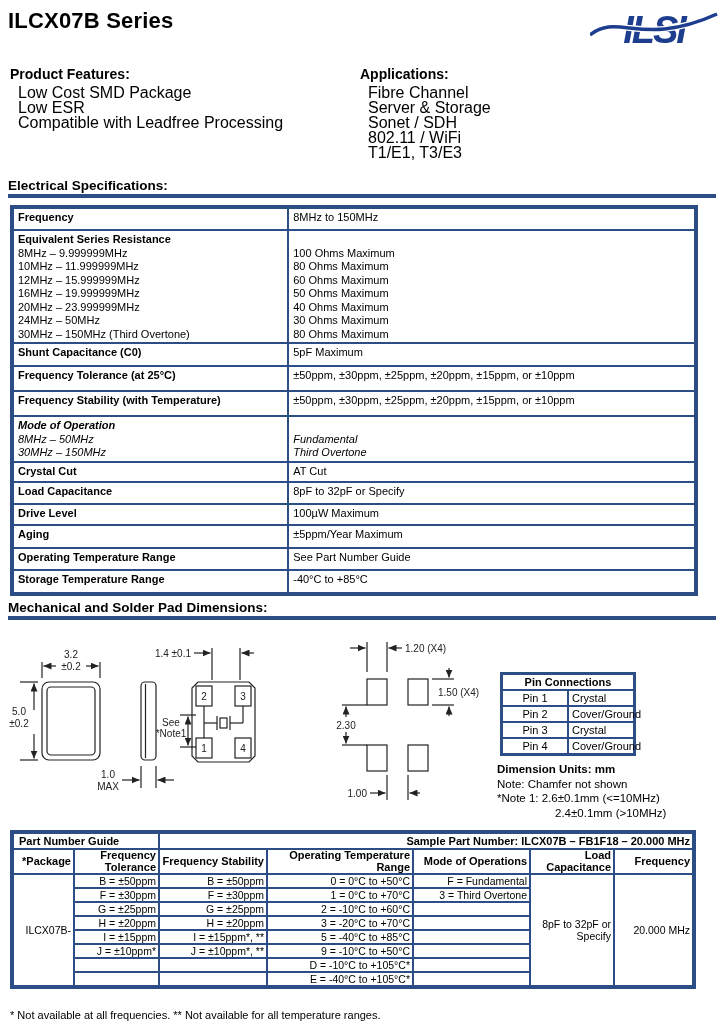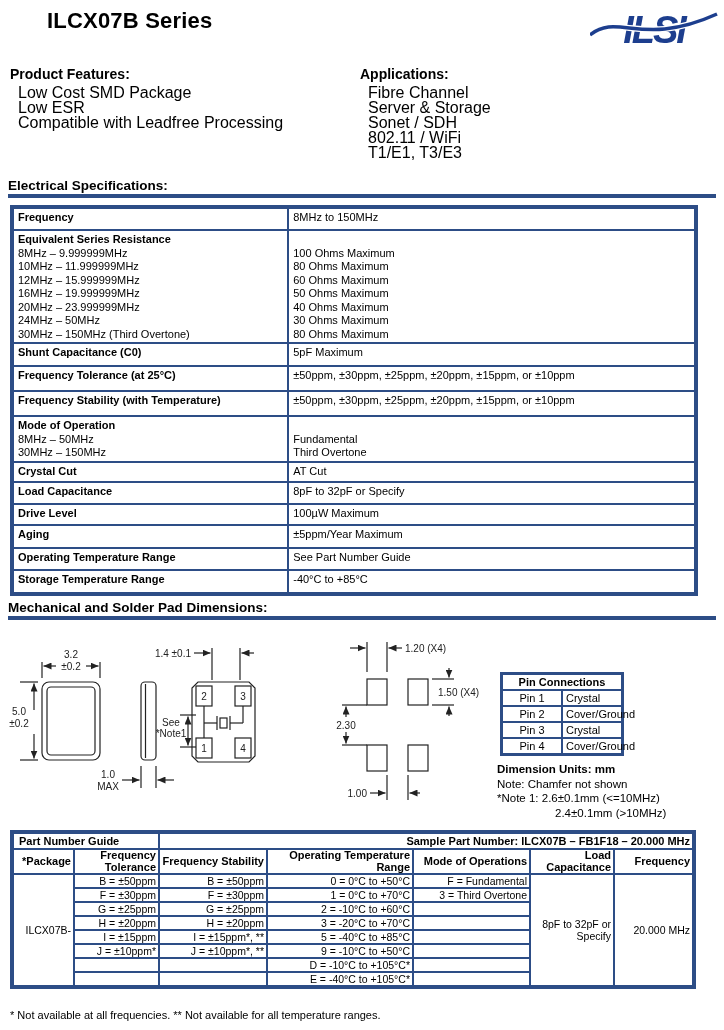--- a/index.html
+++ b/index.html
@@ -24,38 +24,38 @@
   table.guide{border-collapse:collapse;table-layout:fixed;width:682px;
               border:4px solid #2d4d86;}
   table.guide td,table.guide th{border:2px solid #2d4d86;font-size:10.5px;
               padding:0 2px;text-align:right;vertical-align:middle;overflow:hidden;}
   table.guide th{font-size:11px;line-height:11.5px;font-weight:bold;}
   table.guide td.t-left{text-align:left;font-weight:bold;font-size:11px;padding-left:5px;}
   table.guide td.t-center{font-weight:bold;font-size:11px;}
   table.guide tr.body{height:14px;}
 
   
-  table.pins{border-collapse:collapse;table-layout:fixed;width:124px;
+  table.pins{border-collapse:collapse;table-layout:fixed;width:136px;
              border:3px solid #2d4d86;}
   table.pins td{border:2px solid #2d4d86;font-size:11px;height:14px;
                 padding:0 3px;vertical-align:middle;}
   table.pins td.hd{font-weight:bold;text-align:center;}
   table.pins td.pn{text-align:center;width:42px;}
 
   .mech-note{font-size:11.5px;line-height:14.5px;}
   .mech-note .b{font-weight:bold;}
   .foot{font-size:11px;}
   svg text{font-family:"Liberation Sans",sans-serif;}
 </style>
 </head>
 <body>
 
 <div id="page">
 
-  <h1 class="title abs" style="left:8px;top:8px;margin-left:39px;">ILCX07B Series</h1>
+  <h1 class="title abs" style="left:8px;top:8px;">ILCX07B Series</h1>
 
   <div class="abs" style="left:590px;top:2px;width:128px;height:52px;">
     <svg width="128" height="52" viewBox="0 0 128 52">
       <text x="64" y="41" text-anchor="middle" style="font-size:38px;font-weight:bold;font-style:italic;fill:#1d3e8e;letter-spacing:-2px;">ILSI</text>
       <path d="M0,33 C28,10 52,46 127,12" fill="none" stroke="#ffffff" stroke-width="6"></path>
       <path d="M0,33 C28,10 52,46 127,12" fill="none" stroke="#1d3e8e" stroke-width="3.5"></path>
     </svg>
   </div>
 
   <div class="abs" style="left:10px;top:66px;width:330px;">
@@ -114,21 +114,21 @@
       <td>5pF Maximum</td>
     </tr>
     <tr style="height:25px;">
       <td class="lab">Frequency Tolerance (at 25°C)</td>
       <td>±50ppm, ±30ppm, ±25ppm, ±20ppm, ±15ppm, or ±10ppm</td>
     </tr>
     <tr style="height:25px;">
       <td class="lab">Frequency Stability (with Temperature)</td>
       <td>±50ppm, ±30ppm, ±25ppm, ±20ppm, ±15ppm, or ±10ppm</td>
     </tr>
-    <tr style="height:42px;">
+    <tr style="height:42px;font-style:italic;">
       <td>
         <div style="font-weight:bold;">Mode of Operation</div>
         <div>8MHz – 50MHz</div>
         <div>30MHz – 150MHz</div>
       </td>
       <td>
         <div class="ph"></div>
         <div>Fundamental</div>
         <div>Third Overtone</div>
       </td>

